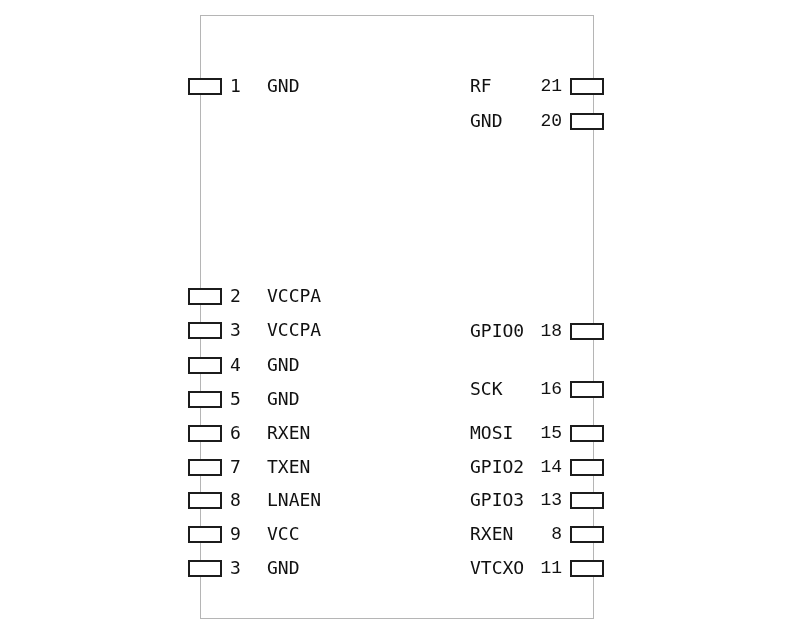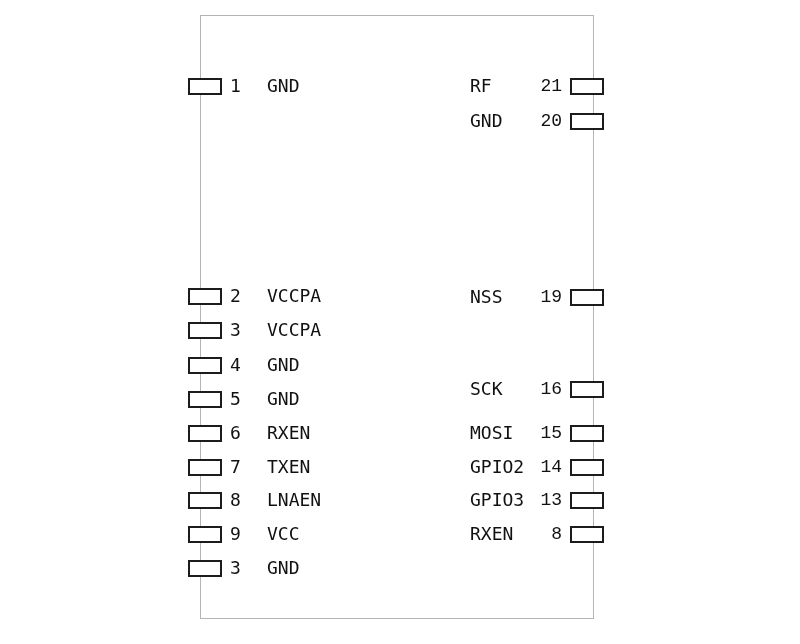--- a/index.html
+++ b/index.html
@@ -134,23 +134,23 @@
   <div class="pin-row right" style="top:77px">
     <span class="pin-name">RF</span>
     <span class="pin-number">21</span>
     <span class="pin-box"></span>
   </div>
   <div class="pin-row right" style="top:112px">
     <span class="pin-name">GND</span>
     <span class="pin-number">20</span>
     <span class="pin-box"></span>
   </div>
-  <div class="pin-row right" style="top:288px">
-    <span class="pin-name">NSS</span>
-    <span class="pin-number">19</span>
+  <div class="pin-row right" style="top:322px">
+    <span class="pin-name">GPIO0</span>
+    <span class="pin-number">18</span>
     <span class="pin-box"></span>
   </div>
   <div class="pin-row right" style="top:380px">
     <span class="pin-name">SCK</span>
     <span class="pin-number">16</span>
     <span class="pin-box"></span>
   </div>
   <div class="pin-row right" style="top:424px">
     <span class="pin-name">MOSI</span>
     <span class="pin-number">15</span>
@@ -164,14 +164,19 @@
   <div class="pin-row right" style="top:491px">
     <span class="pin-name">GPIO3</span>
     <span class="pin-number">13</span>
     <span class="pin-box"></span>
   </div>
   <div class="pin-row right" style="top:525px">
     <span class="pin-name">RXEN</span>
     <span class="pin-number">8</span>
     <span class="pin-box"></span>
   </div>
+  <div class="pin-row right" style="top:559px">
+    <span class="pin-name">VTCXO</span>
+    <span class="pin-number">11</span>
+    <span class="pin-box"></span>
+  </div>
 
 </div>
 
 </body></html>

